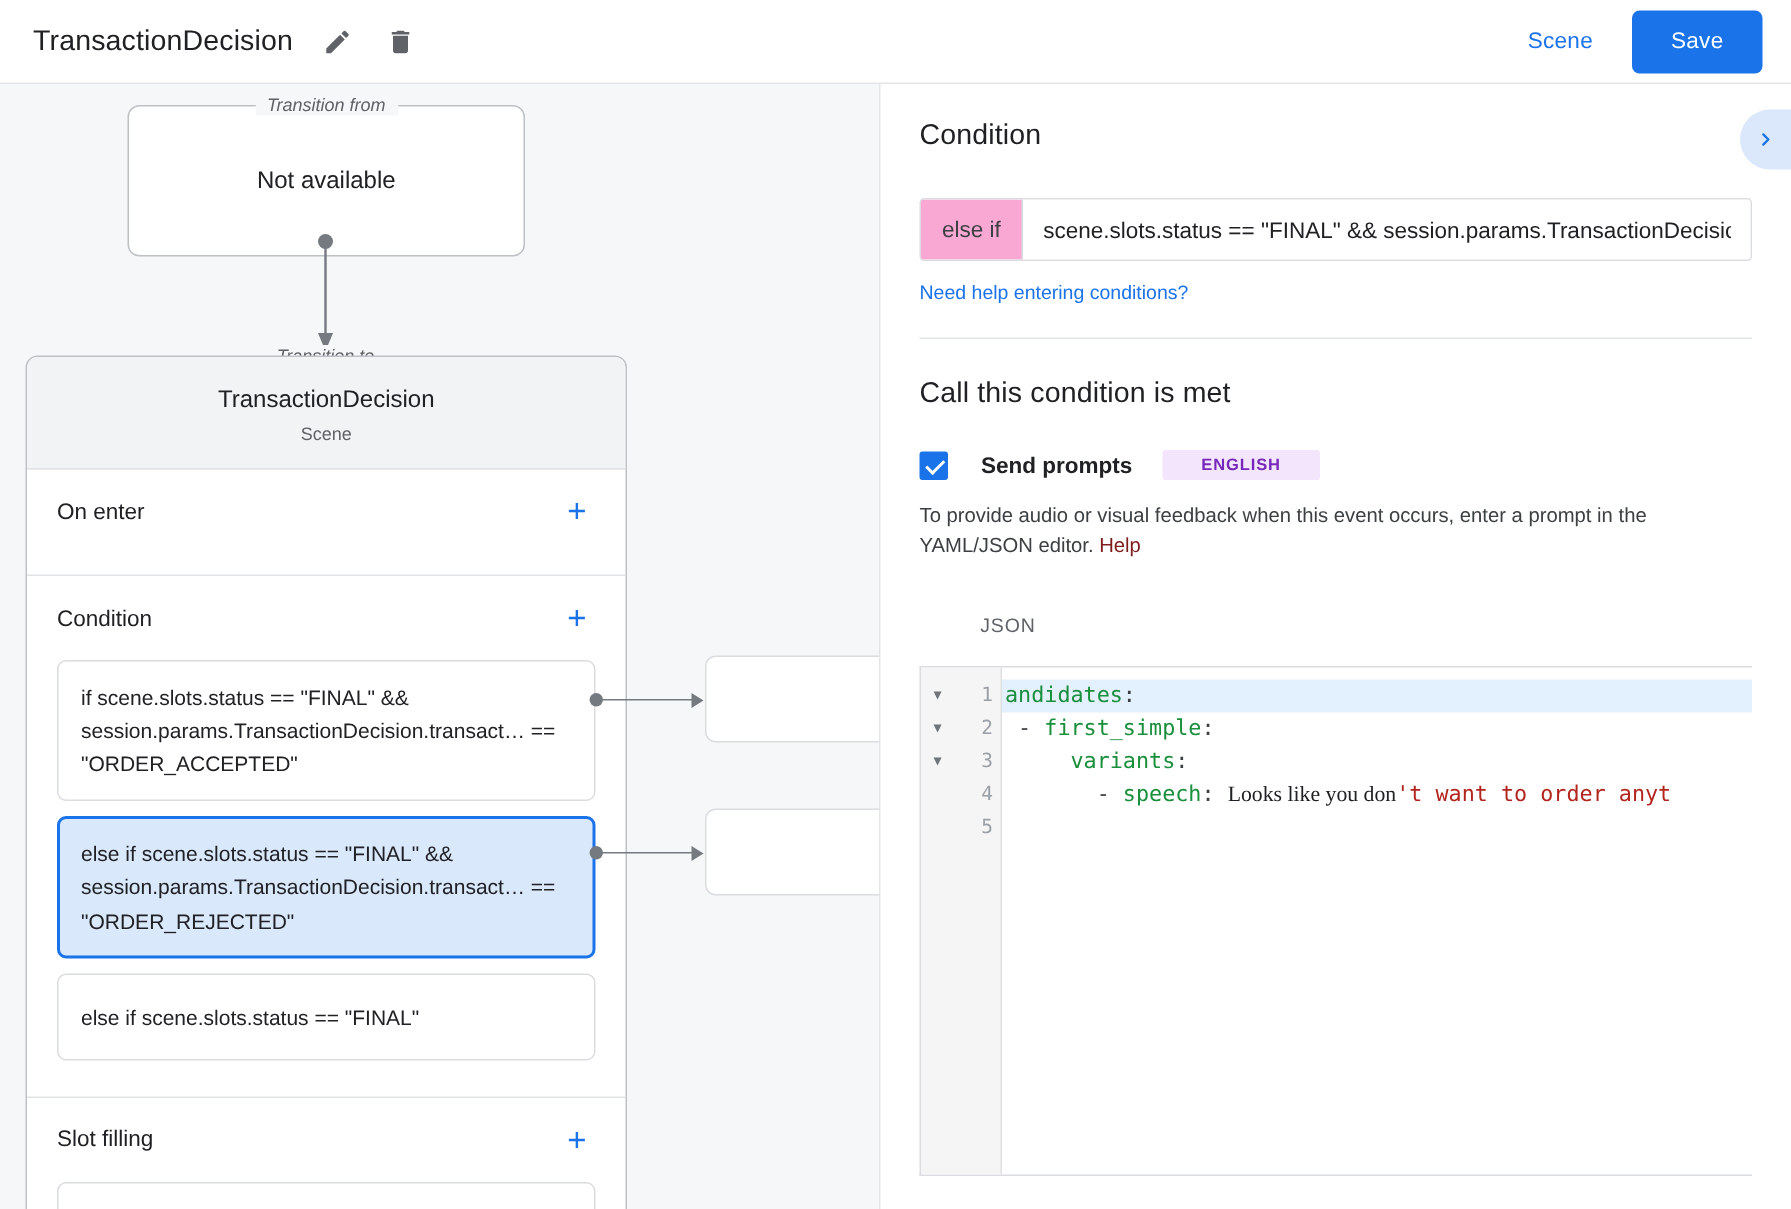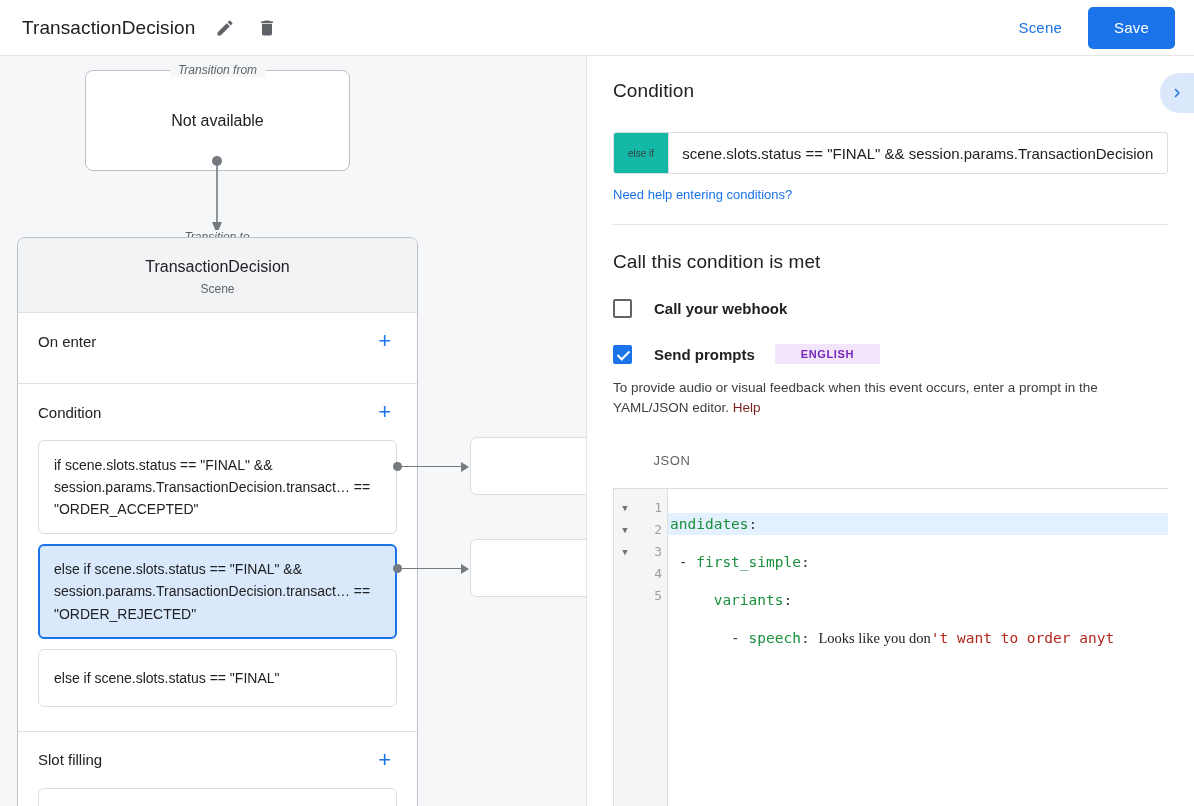--- a/index.html
+++ b/index.html
@@ -157,25 +157,25 @@
     border: 0; cursor: pointer;
     border-top-left-radius: 20px; border-bottom-left-radius: 20px;
     display: flex; align-items: center; justify-content: center;
   }
   .cond-field-row {
     display: flex; margin-top: 30px;
     border: 1px solid #dadce0; border-radius: 3px;
     height: 42px; overflow: hidden;
   }
   .cond-prefix {
-    background: #14b8a6;
+    background: #f9a8d4;
     border-right: 1px solid #dadce0;
     display: flex; align-items: center;
     padding: 0 14px;
-    font-size: 10px; color: #3c4043;
+    font-size: 15px; color: #3c4043;
     white-space: nowrap;
     text-align: right;
   }
   .cond-input {
     flex: 1; border: 0; outline: none;
     font-family: inherit; font-size: 15px; color: #202124;
     padding: 0 13px; background: #ffffff;
     min-width: 0;
   }
   .helplink {
@@ -246,21 +246,21 @@
   }
   .fold {
     width: 22px; text-align: center; font-size: 9px; color: #70757a;
     cursor: pointer;
   }
   .lnum { flex: 1; text-align: right; padding-right: 5px; }
   .code {
     flex: 1; padding-top: 8px; white-space: pre; overflow: hidden;
     position: relative;
   }
-  .code-row { height: 22px; line-height: 22px; padding-left: 2px; margin-top: 16px; }
+  .code-row { height: 22px; line-height: 22px; padding-left: 2px; }
   .code-row.current { background: #e3f0fd; }
   .tk-key { color: #1a8f3c; }
   .tk-punc { color: #3c4043; }
   .tk-txt { color: #202124; font-family: Liberation Serif, serif; }
   .tk-str { color: #b3261e; }
 </style>
 </head>
 <body>
 
 <div class="topbar">
@@ -358,24 +358,20 @@
       <input class="cond-input" type="text" value="scene.slots.status == &quot;FINAL&quot; &amp;&amp; session.params.TransactionDecision." style="">
     </div>
 
     <a class="helplink">Need help entering conditions?</a>
     <div class="rp-divider"></div>
   </div>
 
   <div class="rp-section-b">
     <div class="rp-h2">Call this condition is met</div>
 
-    <div class="check-row">
-      <span class="cbox"></span>
-      <span class="check-label">Call your webhook</span>
-    </div>
 
     <div class="check-row">
       <span class="cbox checked"></span>
       <span class="check-label">Send prompts</span>
       <span class="lang-badge">ENGLISH</span>
     </div>
 
     <div class="helptext"><span>To provide audio or visual feedback when this event occurs, enter a prompt in the YAML/JSON editor. </span><a>Help</a></div>
 
     <div class="tabs">

